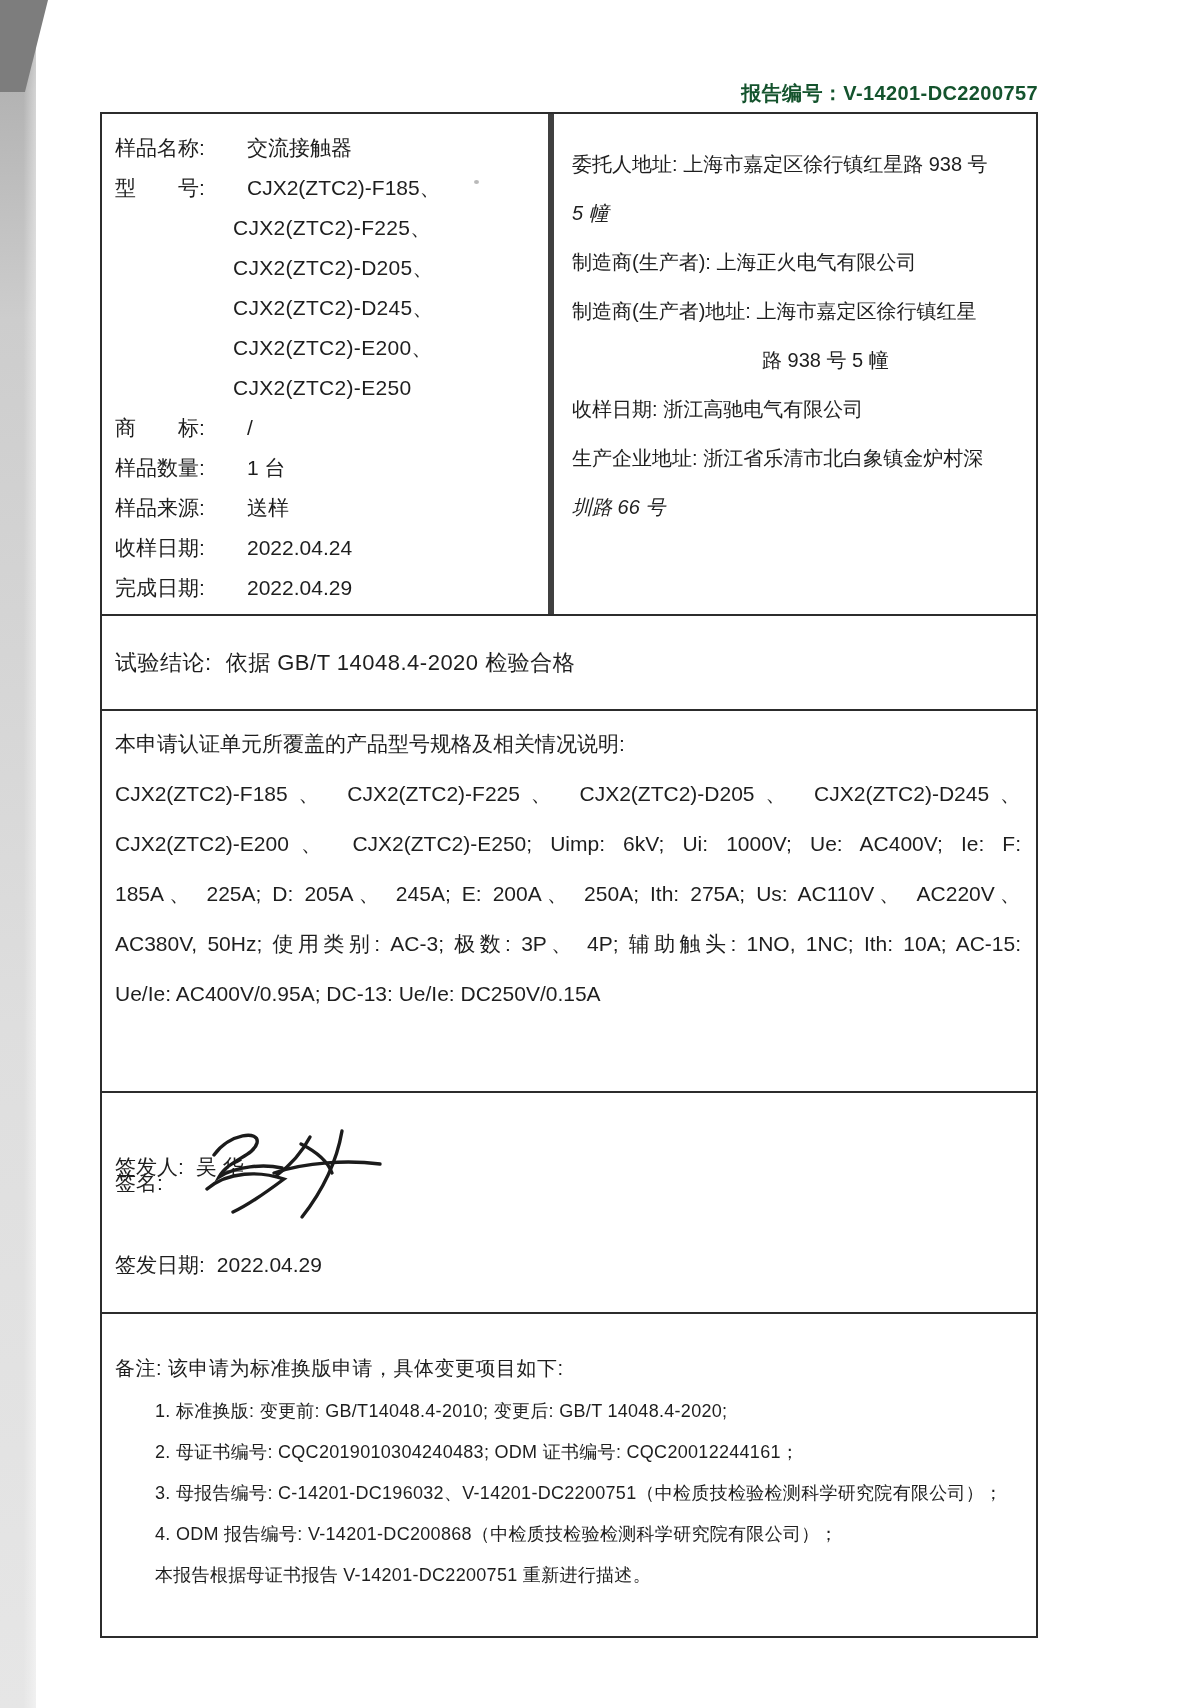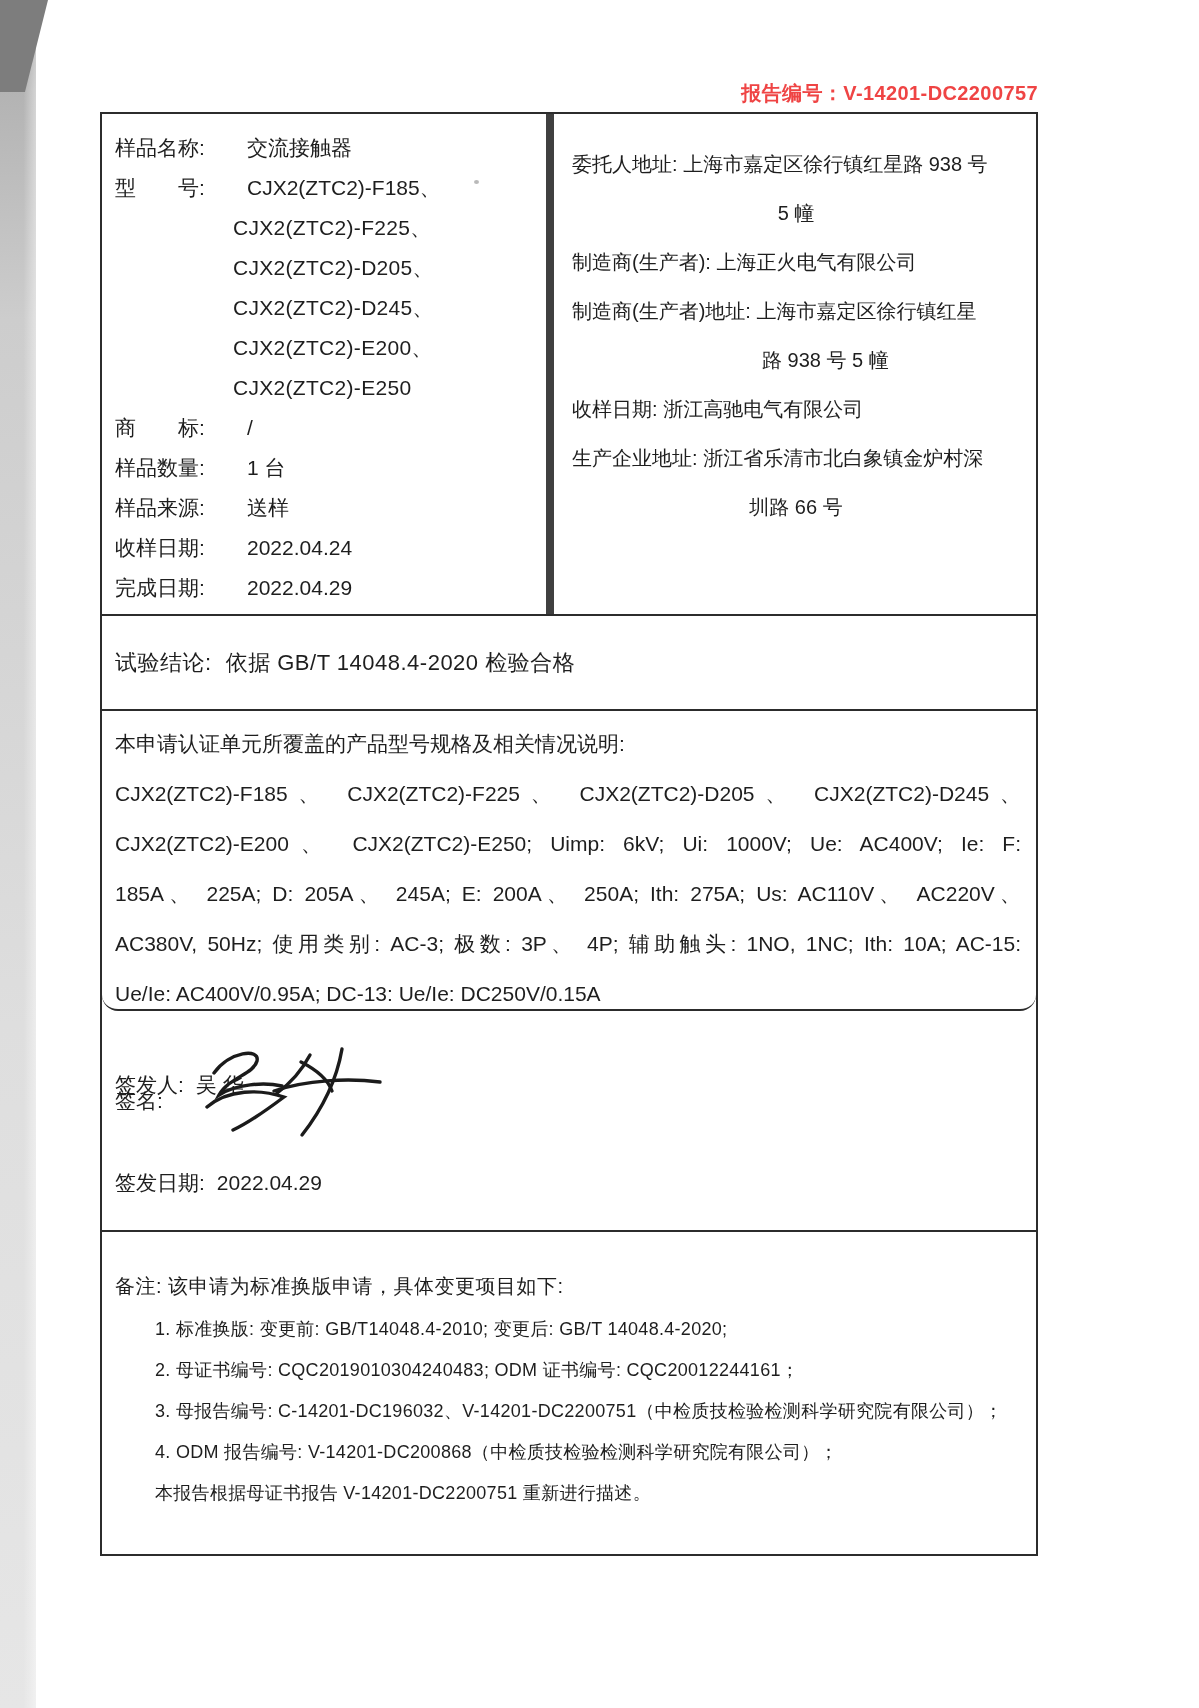--- a/index.html
+++ b/index.html
@@ -16,46 +16,46 @@
   .scan-strip-fade{
     position:absolute;left:0;top:0;width:52px;height:1708px;
     background:linear-gradient(90deg,rgba(255,255,255,0) 0%,rgba(255,255,255,0) 45%,#ffffff 100%);
   }
   .scan-corner{
     position:absolute;left:0;top:0;width:48px;height:92px;background:#7d7d7d;
     clip-path:polygon(0 0,100% 0,52% 100%,0 100%);
   }
   .report-no{
     position:absolute;top:80px;right:161px;font-size:20px;font-weight:bold;
-    letter-spacing:.4px;color:#ef4444;
+    letter-spacing:.4px;color:#14532d;
   }
   .doc-table{
     position:absolute;left:100px;top:112px;width:938px;box-sizing:border-box;
     border:2px solid #2c2c2c;background:#fff;
   }
   .row-top{display:flex;border-bottom:2px solid #2c2c2c;min-height:489px;}
   .cell-left{
-    flex:0 0 452px;box-sizing:border-box;border-right:8px solid #404040;
+    flex:0 0 452px;box-sizing:border-box;border-right:6px solid #404040;
     padding:14px 10px 6px 13px;font-size:21px;
   }
   .cell-right{flex:1;box-sizing:border-box;padding:26px 16px 6px 18px;font-size:20px;}
   .ln{display:flex;line-height:40px;}
   .lbl{flex:0 0 132px;white-space:pre;}
   .ln-model{padding-left:118px;line-height:40px;letter-spacing:.3px;}
   .ln2{line-height:49px;}
-  .wrap-center{text-align:center;line-height:49px;}
+  .wrap-center{line-height:49px;font-style:italic;}
   .wrap-right{text-align:left;padding-left:190px;line-height:49px;}
   .row-conclusion{
     border-bottom:2px solid #2c2c2c;height:93px;display:flex;align-items:center;
     padding-left:13px;font-size:22px;letter-spacing:.5px;
   }
   .row-conclusion .sp{margin-left:14px;}
   .row-desc{
-    border-bottom:2px solid #2c2c2c;height:300px;box-sizing:border-box;
-    padding:8px 15px 0 13px;font-size:21px;border-radius:16px;
+    border-bottom:2px solid #2c2c2c;height:382px;box-sizing:border-box;
+    padding:8px 15px 0 13px;font-size:21px;
   }
   .cov-line{line-height:50px;}
   .cov-just{text-align:justify;text-align-last:justify;}
   .row-sign{border-bottom:2px solid #2c2c2c;height:219px;position:relative;font-size:21px;}
   .sign-issuer{position:absolute;left:13px;top:12px;margin-top:48px;}
   .sign-name-label{position:absolute;left:13px;top:76px;}
   .sign-date{position:absolute;left:13px;top:158px;}
   .sign-svg{position:absolute;left:96px;top:24px;}
   .sign-issuer .sp,.sign-date .sp{margin-left:12px;}
   .row-remarks{height:322px;box-sizing:border-box;padding:42px 14px 8px 13px;}

